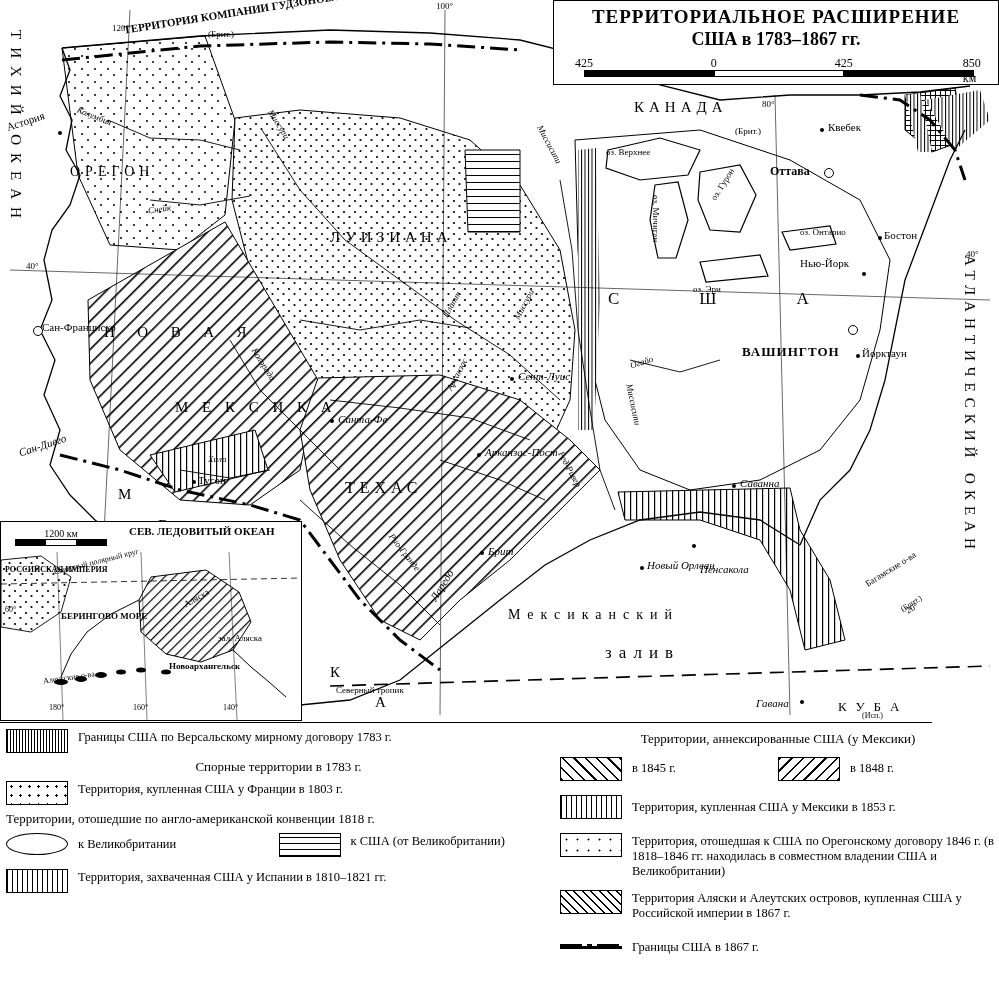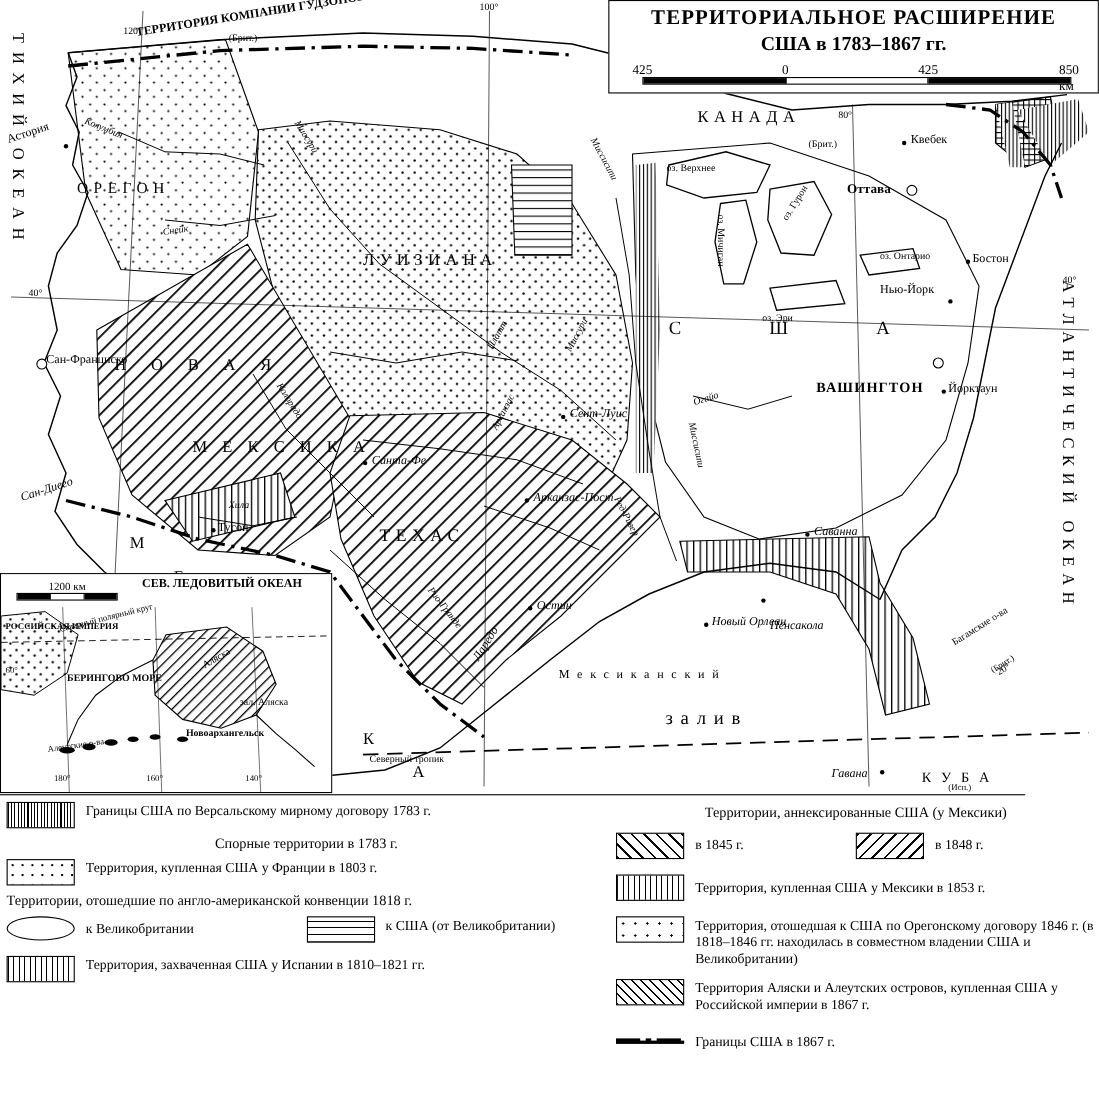--- a/index.html
+++ b/index.html
@@ -394,21 +394,21 @@
     <div class="mlabel bigname" style="left:608px; top:290px; font-size:17px; letter-spacing:80px;">США</div>
 
     <div class="mlabel bigname" style="left:118px; top:487px; font-size:15px;">М</div>
     <div class="mlabel bigname" style="left:158px; top:518px; font-size:15px;">Е</div>
     <div class="mlabel bigname" style="left:198px; top:552px; font-size:15px;">К</div>
     <div class="mlabel bigname" style="left:240px; top:590px; font-size:15px;">С</div>
     <div class="mlabel bigname" style="left:285px; top:628px; font-size:15px;">И</div>
     <div class="mlabel bigname" style="left:330px; top:665px; font-size:15px;">К</div>
     <div class="mlabel bigname" style="left:375px; top:695px; font-size:15px;">А</div>
 
-    <div class="mlabel" style="left:508px; top:608px; font-size:11px; letter-spacing:7px;">Мексиканский</div>
+    <div class="mlabel" style="left:508px; top:608px; font-size:14px; letter-spacing:7px;">Мексиканский</div>
     <div class="mlabel" style="left:605px; top:644px; font-size:17px; letter-spacing:7px;">залив</div>
 
     <div class="mlabel" style="left:838px; top:700px; font-size:13px; letter-spacing:9px;">КУБА</div>
     <div class="mlabel tiny" style="left:862px; top:712px;">(Исп.)</div>
 
     <div class="mlabel small" style="left:862px; top:565px; transform:rotate(-32deg);">Багамские о-ва</div>
     <div class="mlabel tiny" style="left:900px; top:600px; transform:rotate(-32deg);">(Брит.)</div>
 
     <div class="mlabel city" style="left:6px; top:116px; transform:rotate(-18deg);">Астория</div>
     <div class="dot" style="left:58px; top:131px;"></div>
@@ -417,21 +417,21 @@
     <div class="circdot" style="left:33px; top:326px;"></div>
 
     <div class="mlabel city italic" style="left:18px; top:440px; transform:rotate(-18deg);">Сан-Диего</div>
 
     <div class="mlabel city" style="left:198px; top:475px;">Тусон</div>
     <div class="dot" style="left:192px; top:480px;"></div>
 
     <div class="mlabel city italic" style="left:338px; top:414px;">Санта-Фе</div>
     <div class="dot" style="left:330px; top:419px;"></div>
 
-    <div class="mlabel city italic" style="left:488px; top:546px;">Остин</div>
+    <div class="mlabel city italic" style="left:488px; top:546px;">Брит</div>
     <div class="dot" style="left:480px; top:551px;"></div>
 
     <div class="mlabel city italic" style="left:425px; top:580px; transform:rotate(-58deg);">Ларедо</div>
 
     <div class="mlabel city italic" style="left:647px; top:560px;">Новый Орлеан</div>
     <div class="dot" style="left:640px; top:566px;"></div>
 
     <div class="mlabel city italic" style="left:700px; top:564px;">Пенсакола</div>
     <div class="dot" style="left:692px; top:544px;"></div>
 

